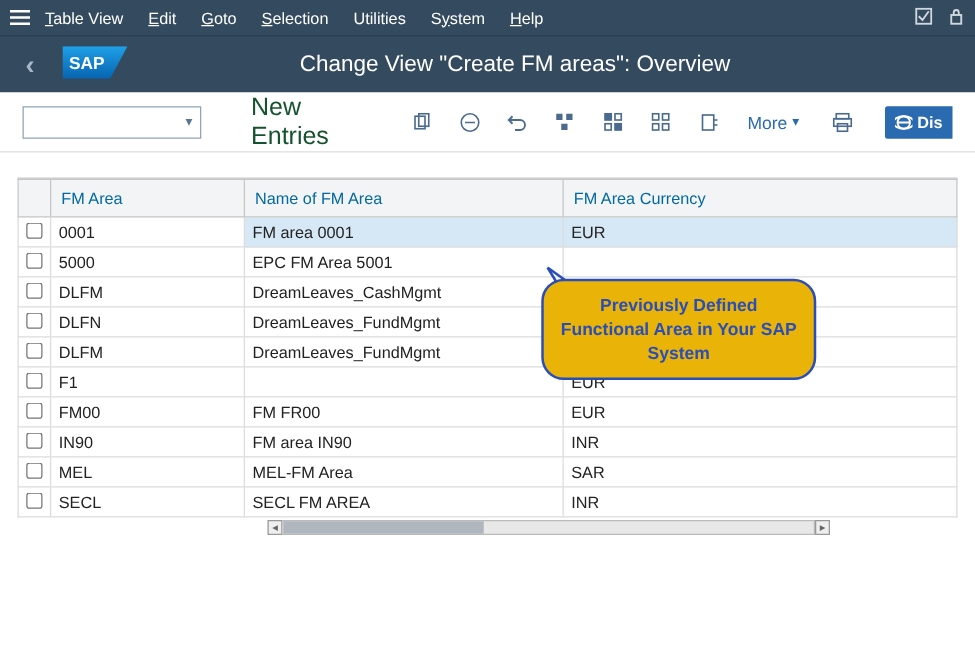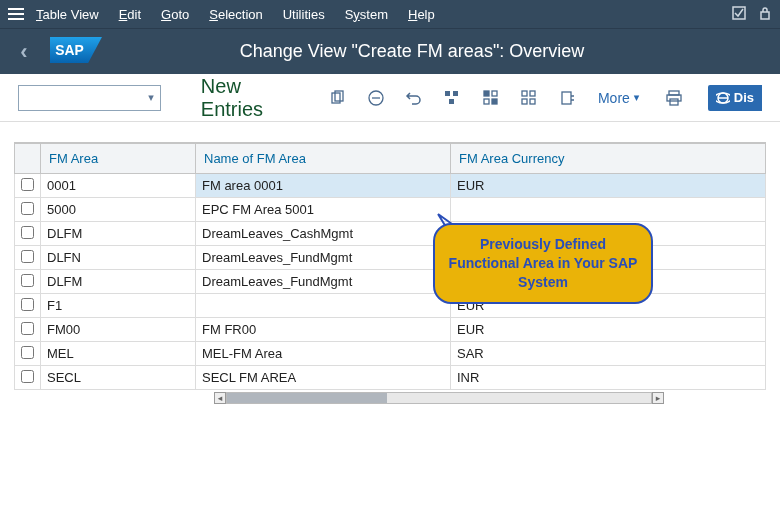--- a/index.html
+++ b/index.html
@@ -228,20 +228,26 @@
             <td>EUR</td>
           </tr>
           <tr>
             <td class="cb"><input type="checkbox" style=""></td>
             <td class="code">FM00</td>
             <td class="name">FM FR00</td>
             <td>EUR</td>
           </tr>
           <tr>
             <td class="cb"><input type="checkbox" style=""></td>
+            <td class="code">IN90</td>
+            <td class="name">FM area IN90</td>
+            <td>INR</td>
+          </tr>
+          <tr>
+            <td class="cb"><input type="checkbox" style=""></td>
             <td class="code">MEL</td>
             <td class="name">MEL-FM Area</td>
             <td>SAR</td>
           </tr>
           <tr>
             <td class="cb"><input type="checkbox" style=""></td>
             <td class="code">SECL</td>
             <td class="name">SECL FM AREA</td>
             <td>INR</td>
           </tr>

